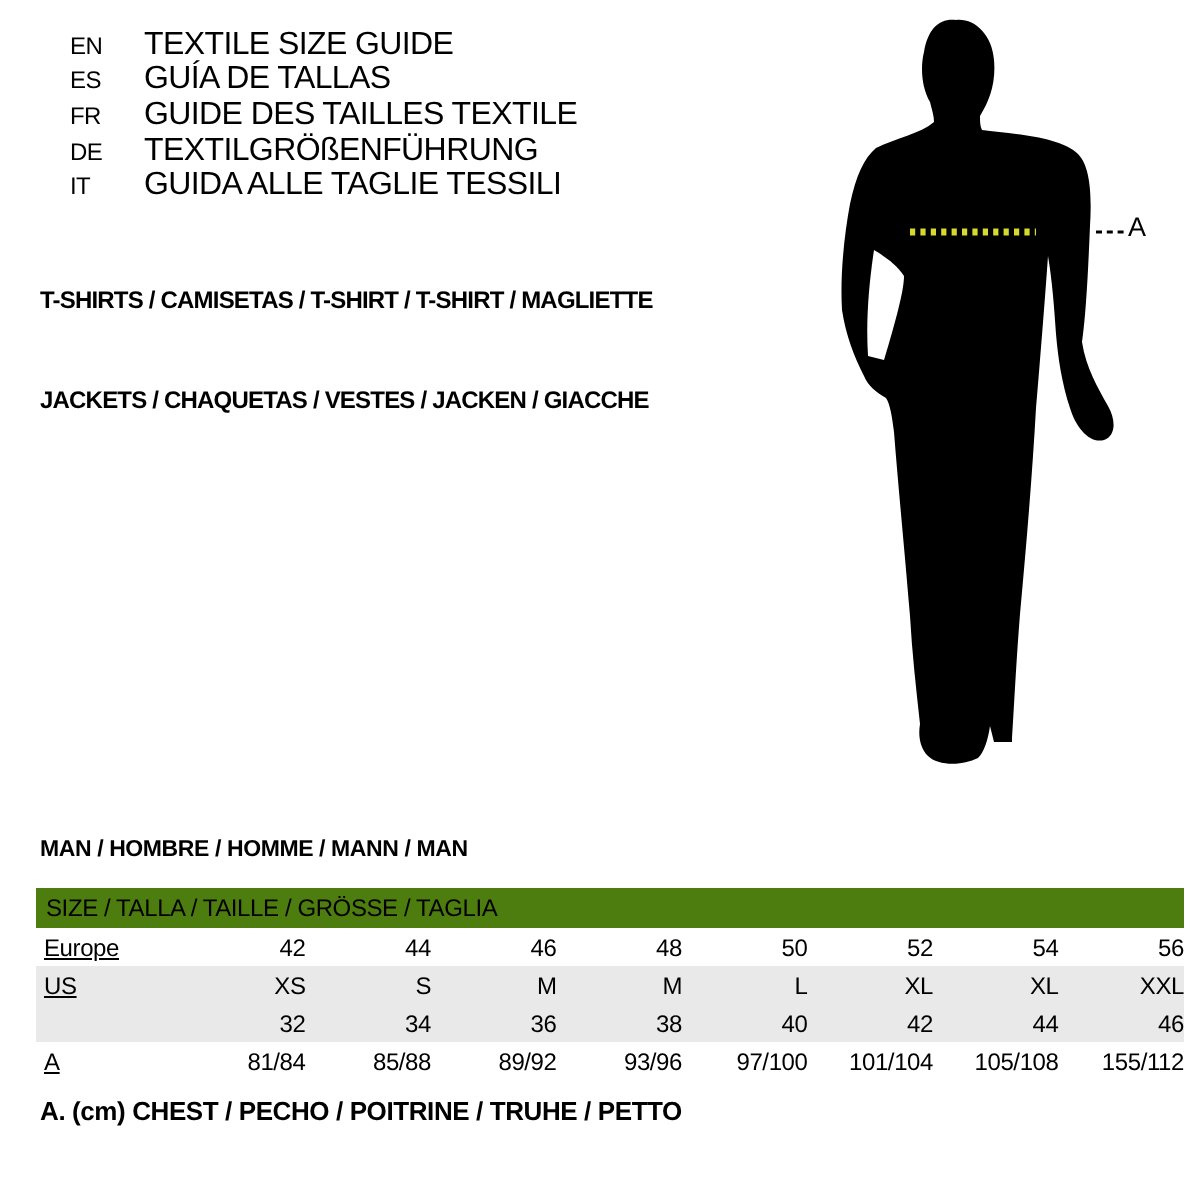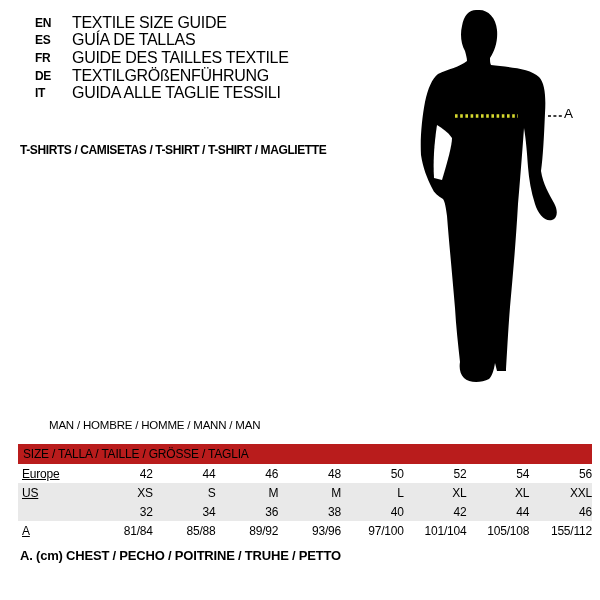--- a/index.html
+++ b/index.html
@@ -7,34 +7,34 @@
     width:600px;height:600px;background:#ffffff;
     font-family:"Liberation Sans","DejaVu Sans",sans-serif;
     color:#000;position:relative;overflow:hidden;
     -webkit-font-smoothing:antialiased;
   }
   .canvas{position:absolute;inset:0;width:600px;height:600px;background:#fff;}
 
   
   .lang-block{position:absolute;left:20px;top:14px;}
   .lang-row{display:flex;height:17.6px;align-items:center;}
-  .lang-code{width:37px;font-size:12px;font-weight:bold;letter-spacing:-0.3px;padding-left:15px;}
+  .lang-code{width:37px;font-size:12px;font-weight:normal;letter-spacing:-0.3px;padding-left:15px;}
   .lang-label{font-size:16px;font-weight:normal;letter-spacing:-0.3px;white-space:nowrap;}
 
   
   .cat-block{position:absolute;left:20px;top:110px;}
   .cat-line{font-size:12px;font-weight:bold;letter-spacing:-0.4px;line-height:17.5px;white-space:nowrap;margin-top:32px;}
 
   
   .figure-wrap{position:absolute;left:390px;top:0;width:200px;height:420px;}
   .figure-wrap svg{position:absolute;left:0;top:0;display:block;}
   .measure-label{position:absolute;left:174px;top:106px;font-size:13.5px;font-weight:normal;letter-spacing:0;}
 
   
-  .section-title{position:absolute;left:20px;top:419px;font-size:11.5px;font-weight:normal;letter-spacing:-0.2px;white-space:nowrap;margin-left:29px;}
+  .section-title{position:absolute;left:20px;top:419px;font-size:11.5px;font-weight:bold;letter-spacing:-0.2px;white-space:nowrap;}
 
   
   .size-table{position:absolute;left:18px;top:444px;width:574px;font-size:12px;}
   .t-header{height:20px;line-height:20px;padding-left:5px;letter-spacing:-0.2px;}
   .t-row{display:flex;height:19px;align-items:center;}
   .t-label{width:68px;padding-left:4px;letter-spacing:-0.2px;text-decoration:underline;}
   .t-cell{flex:1;text-align:right;letter-spacing:-0.2px;}
 
   
   .footnote{position:absolute;left:20px;top:548px;font-size:13px;font-weight:bold;letter-spacing:-0.2px;white-space:nowrap;}
@@ -62,20 +62,21 @@
       <span class="lang-label">TEXTILGRÖßENFÜHRUNG</span>
     </div>
     <div class="lang-row">
       <span class="lang-code">IT</span>
       <span class="lang-label">GUIDA ALLE TAGLIE TESSILI</span>
     </div>
   </div>
 
   <div class="cat-block">
     <div class="cat-line">T-SHIRTS / CAMISETAS / T-SHIRT / T-SHIRT / MAGLIETTE</div>
+    <div class="cat-line">JACKETS / CHAQUETAS / VESTES / JACKEN / GIACCHE</div>
   </div>
 
   <div class="figure-wrap">
     <svg width="200" height="420" viewBox="0 0 200 420" xmlns="http://www.w3.org/2000/svg">
       <path d="M88,10
            C97,9 106,17 107,30
            C108,41 105,50 100,58
            C100,61 100,63 101,65
            C116,67 140,68 149,77
            C155,83 156,97 155,113
@@ -106,21 +107,21 @@
       <path fill="#ffffff" d="M47,125 C44,145 43,162 44,178 L52,180 C58,160 62,145 62,138 C58,132 52,128 47,125 Z"></path>
       <line x1="65" y1="116" x2="128" y2="116" stroke-width="3.4" stroke-dasharray="2.6 2.6" stroke="#d6d92f"></line>
       <line x1="158" y1="116" x2="172" y2="116" stroke-width="1.6" stroke-dasharray="3 2.4" stroke="#000000"></line>
     </svg>
     <span class="measure-label">A</span>
   </div>
 
   <div class="section-title">MAN / HOMBRE / HOMME / MANN / MAN</div>
 
   <div class="size-table">
-    <div class="t-header" style="background-color: #b91c1c;">SIZE / TALLA / TAILLE / GRÖSSE / TAGLIA</div>
+    <div class="t-header" style="background-color: #4d7c0f;">SIZE / TALLA / TAILLE / GRÖSSE / TAGLIA</div>
 
     <div class="t-row">
       <span class="t-label">Europe</span>
       <span class="t-cell">42</span>
       <span class="t-cell">44</span>
       <span class="t-cell">46</span>
       <span class="t-cell">48</span>
       <span class="t-cell">50</span>
       <span class="t-cell">52</span>
       <span class="t-cell">54</span>

